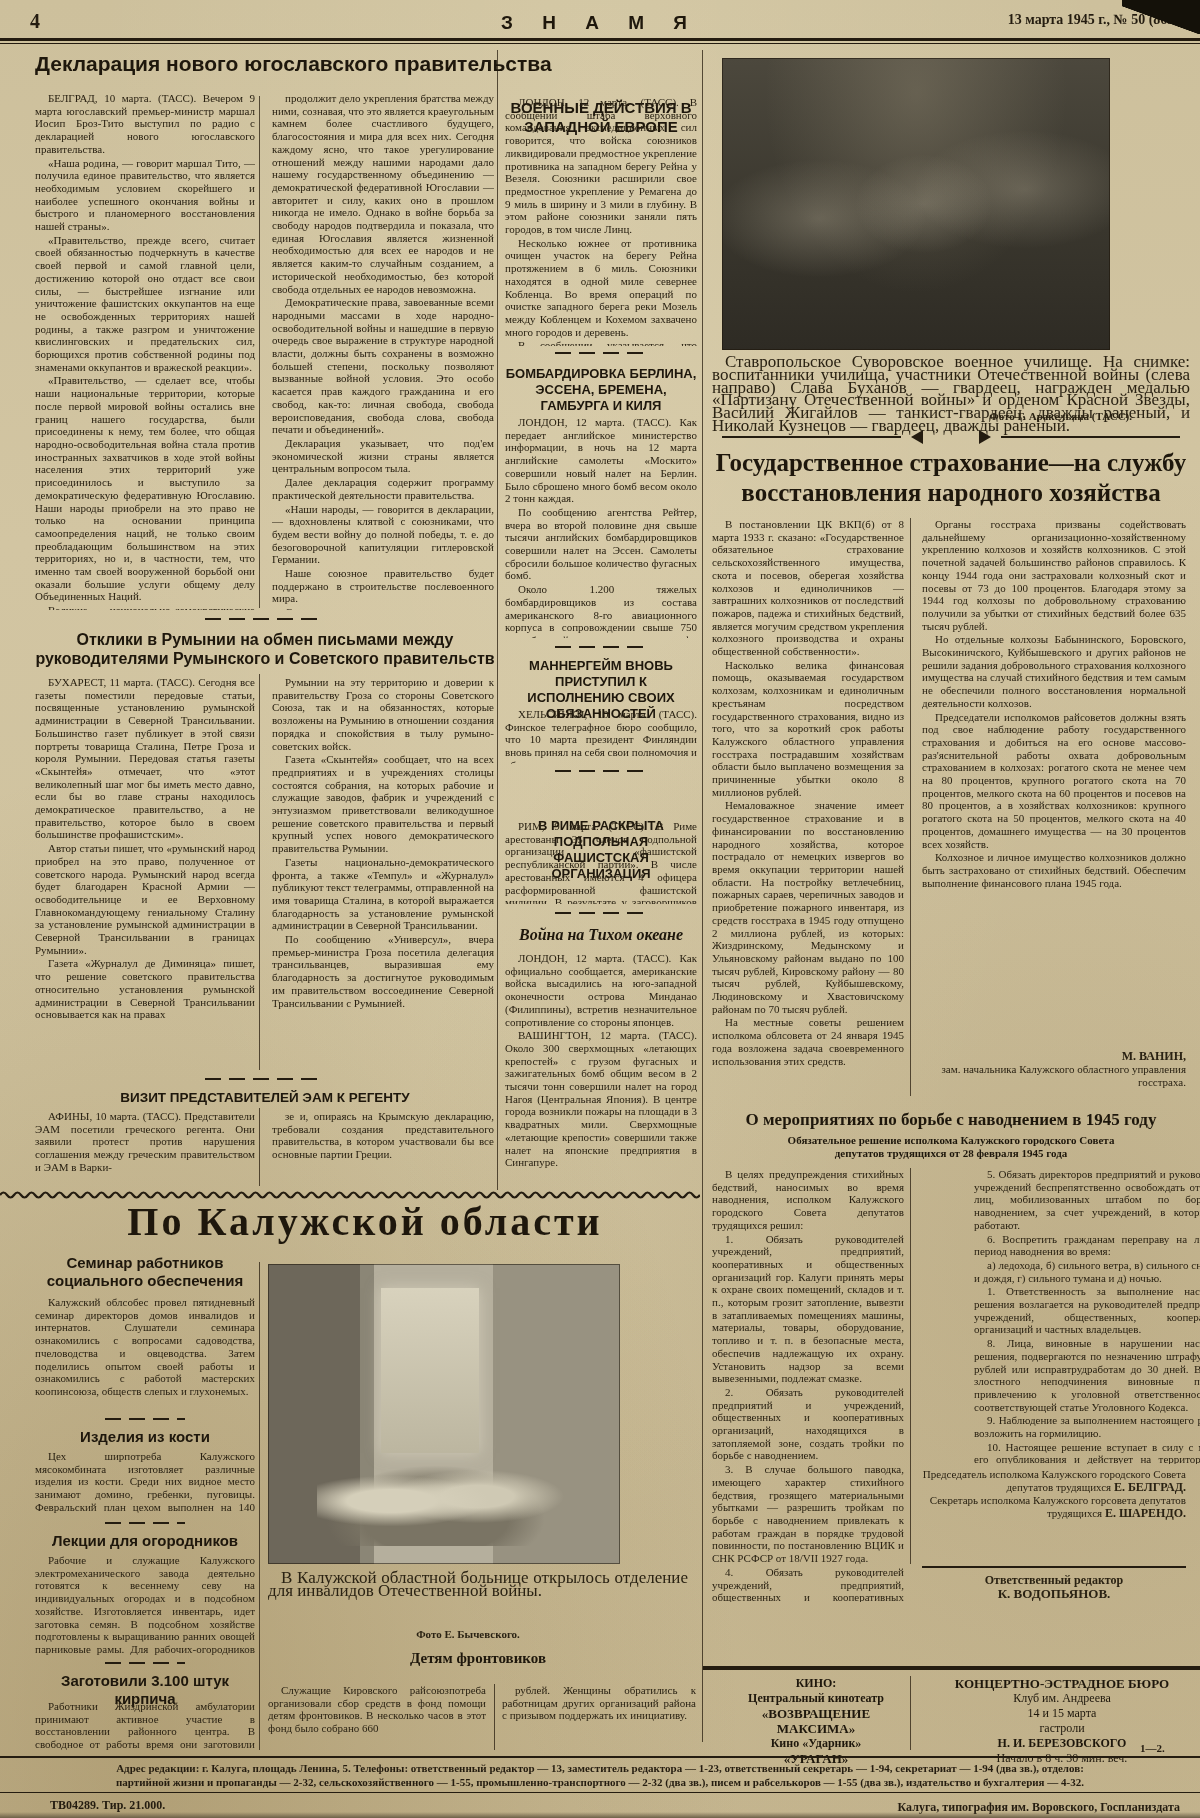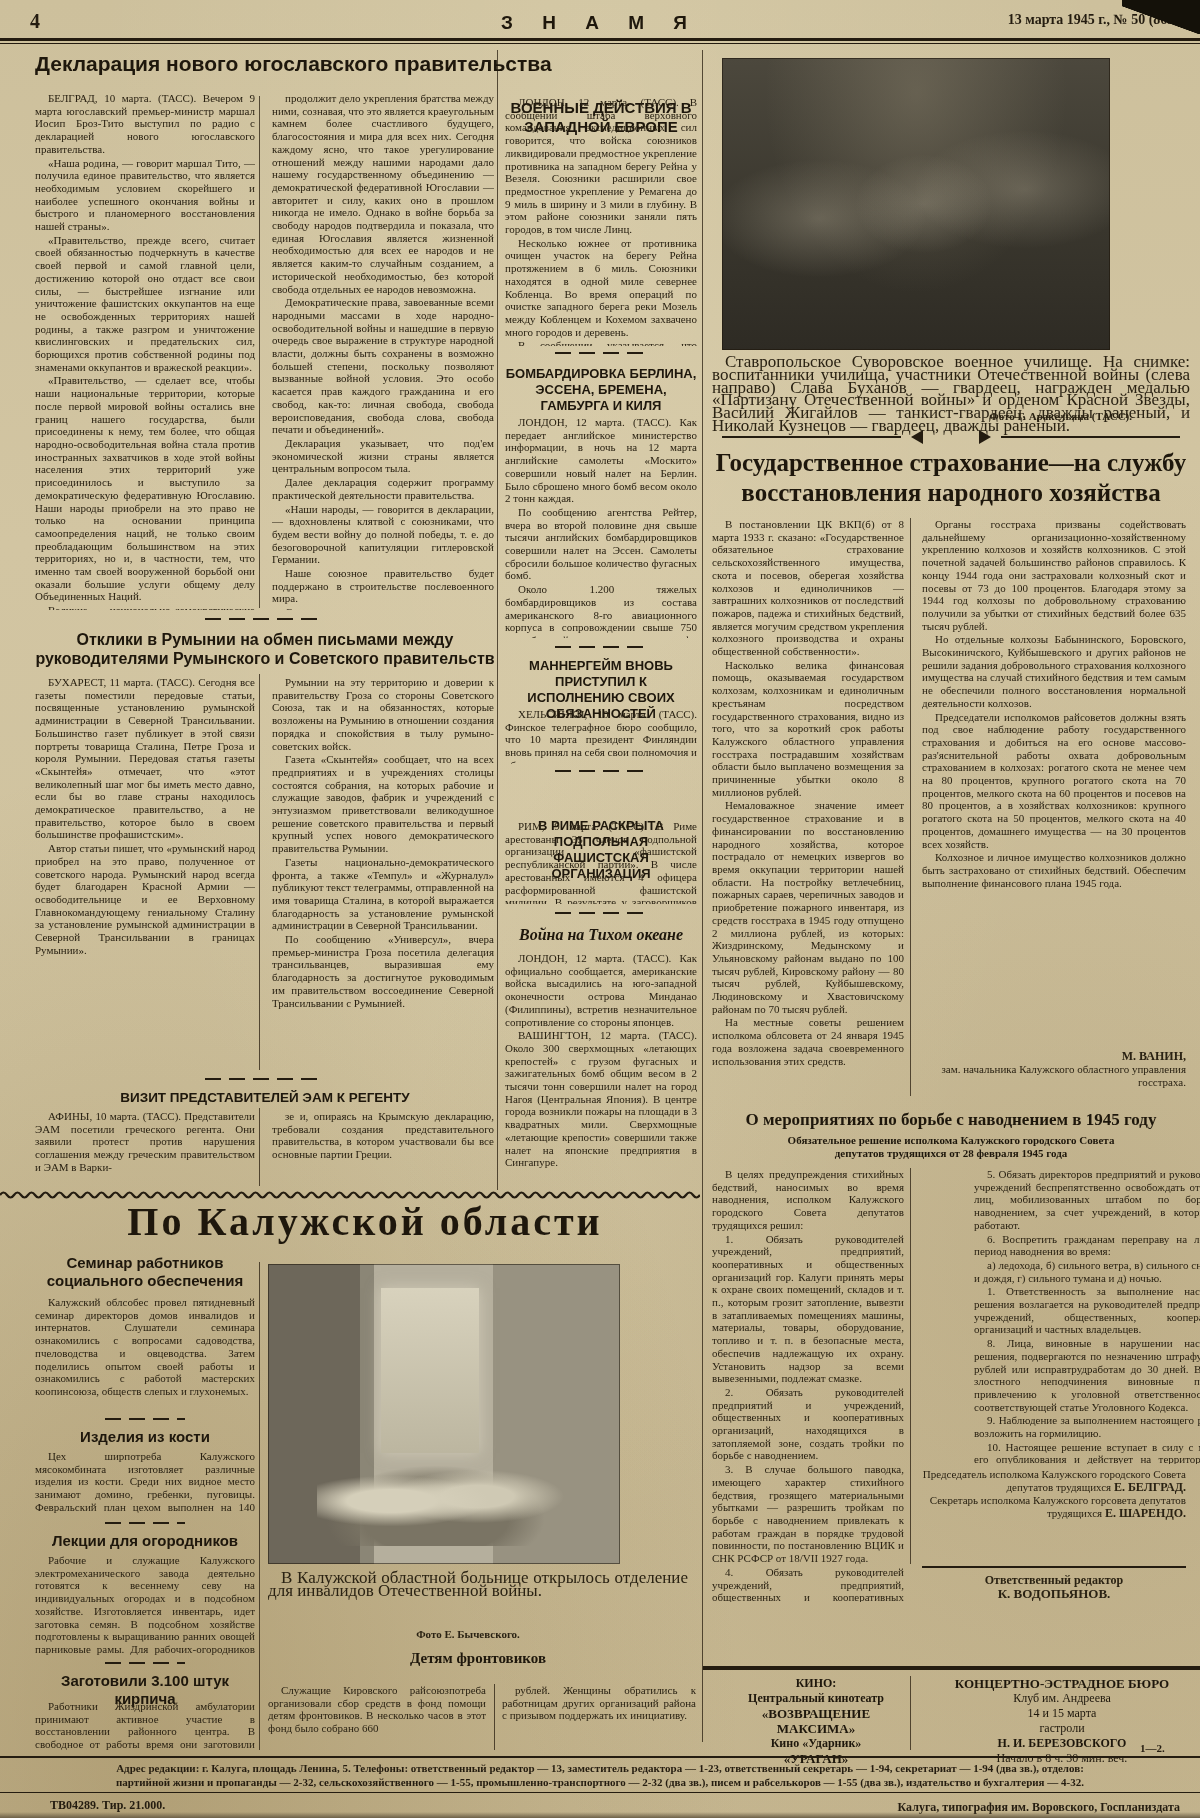--- a/index.html
+++ b/index.html
@@ -89,20 +89,21 @@
       <p>«Наши народы, — говорится в декларации, — вдохновлены клятвой с союзниками, что будем вести войну до полной победы, т. е. до безоговорочной капитуляции гитлеровской Германии.</p>
       <p>Наше союзное правительство будет поддержано в строительстве послевоенного мира.</p>
       <p>Свое первое программное заявление правительство закончило призывом ко всему народу Югославии, ко всем прогрессивным и здравомыслящим людям, целиком отдаться борьбе за победу над врагом и делу восстановления страны.</p>
     </div>
   <div class="dash-rule" style="left:205px;top:618px;width:120px;"></div>
 
   <div class="abs head-sans" style="left:35px;top:630px;width:460px;font-size:16px;line-height:19px;">Отклики в Румынии на обмен письмами между руководителями Румынского и Советского правительств</div>
   <div class="abs body-text" style="left:35px;top:676px;width:220px;height:392px;">
       <p>БУХАРЕСТ, 11 марта. (ТАСС). Сегодня все газеты поместили передовые статьи, посвященные установлению румынской администрации в Северной Трансильвании. Большинство газет публикует в этой связи портреты товарища Сталина, Петре Гроза и короля Румынии. Передовая статья газеты «Скынтейя» отмечает, что «этот великолепный шаг мог бы иметь место давно, если бы во главе страны находилось демократическое правительство, а не правительство, которое было в своем большинстве профашистским».</p>
       <p>Автор статьи пишет, что «румынский народ приобрел на это право, полученное от советского народа. Румынский народ всегда будет благодарен Красной Армии — освободительнице и ее Верховному Главнокомандующему гениальному Сталину за установление румынской администрации в Северной Трансильвании в границах Румынии».</p>
+      <p>Газета «Журналул де Диминяца» пишет, что решение советского правительства относительно установления румынской администрации в Северной Трансильвании основывается как на правах</p>
     </div>
   <div class="abs body-text" style="left:272px;top:676px;width:222px;height:392px;">
       <p>Румынии на эту территорию и доверии к правительству Гроза со стороны Советского Союза, так и на обязанностях, которые возложены на Румынию в отношении создания порядка и спокойствия в тылу румыно-советских войск.</p>
       <p>Газета «Скынтейя» сообщает, что на всех предприятиях и в учреждениях столицы состоятся собрания, на которых рабочие и служащие заводов, фабрик и учреждений с энтузиазмом приветствовали великодушное решение советского правительства и первый крупный успех нового демократического правительства Румынии.</p>
       <p>Газеты национально-демократического фронта, а также «Темпул» и «Журналул» публикуют текст телеграммы, отправленной на имя товарища Сталина, в которой выражается благодарность за установление румынской администрации в Северной Трансильвании.</p>
       <p>По сообщению «Универсул», вчера премьер-министра Гроза посетила делегация трансильванцев, выразившая ему благодарность за достигнутое руководимым им правительством воссоединение Северной Трансильвании с Румынией.</p>
     </div>
   <div class="dash-rule" style="left:205px;top:1078px;width:120px;"></div>
 
   <div class="abs head-sans" style="left:35px;top:1090px;width:460px;font-size:13.5px;">ВИЗИТ ПРЕДСТАВИТЕЛЕЙ ЭАМ К РЕГЕНТУ</div>

